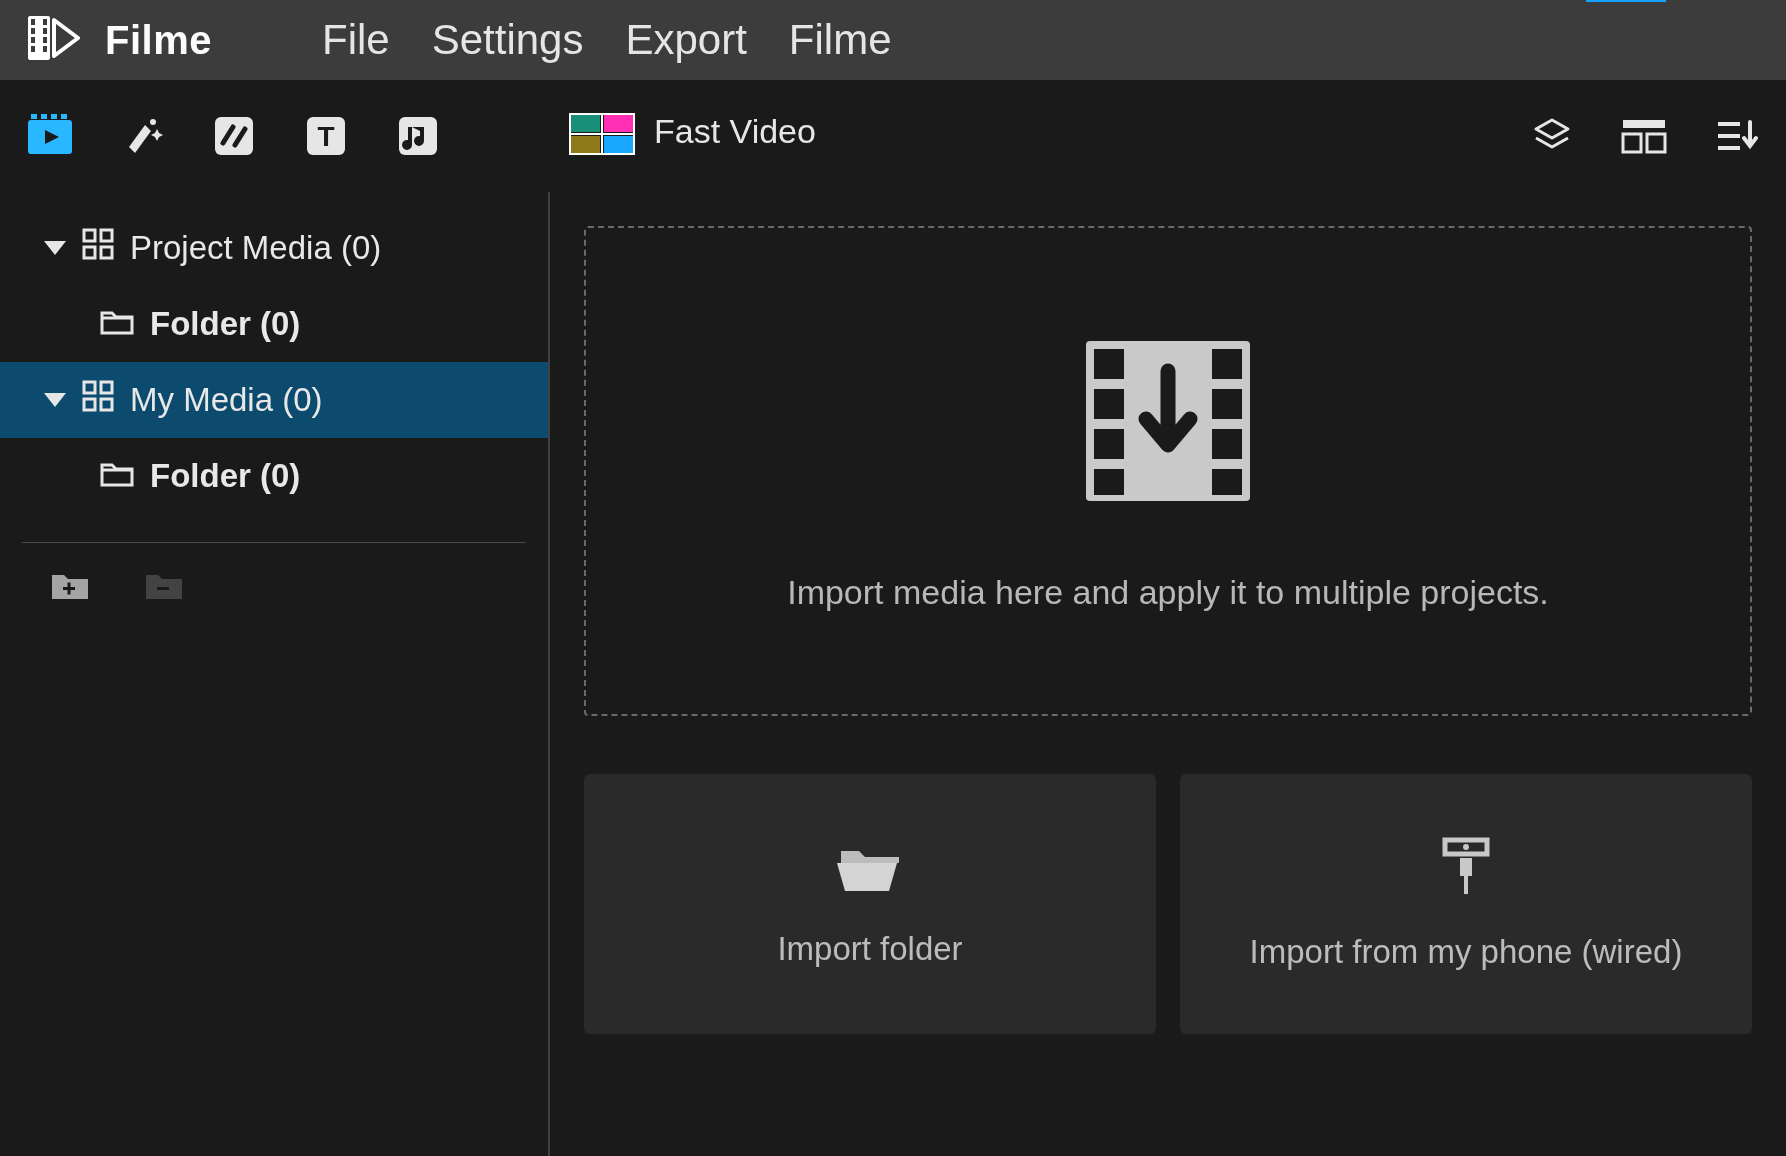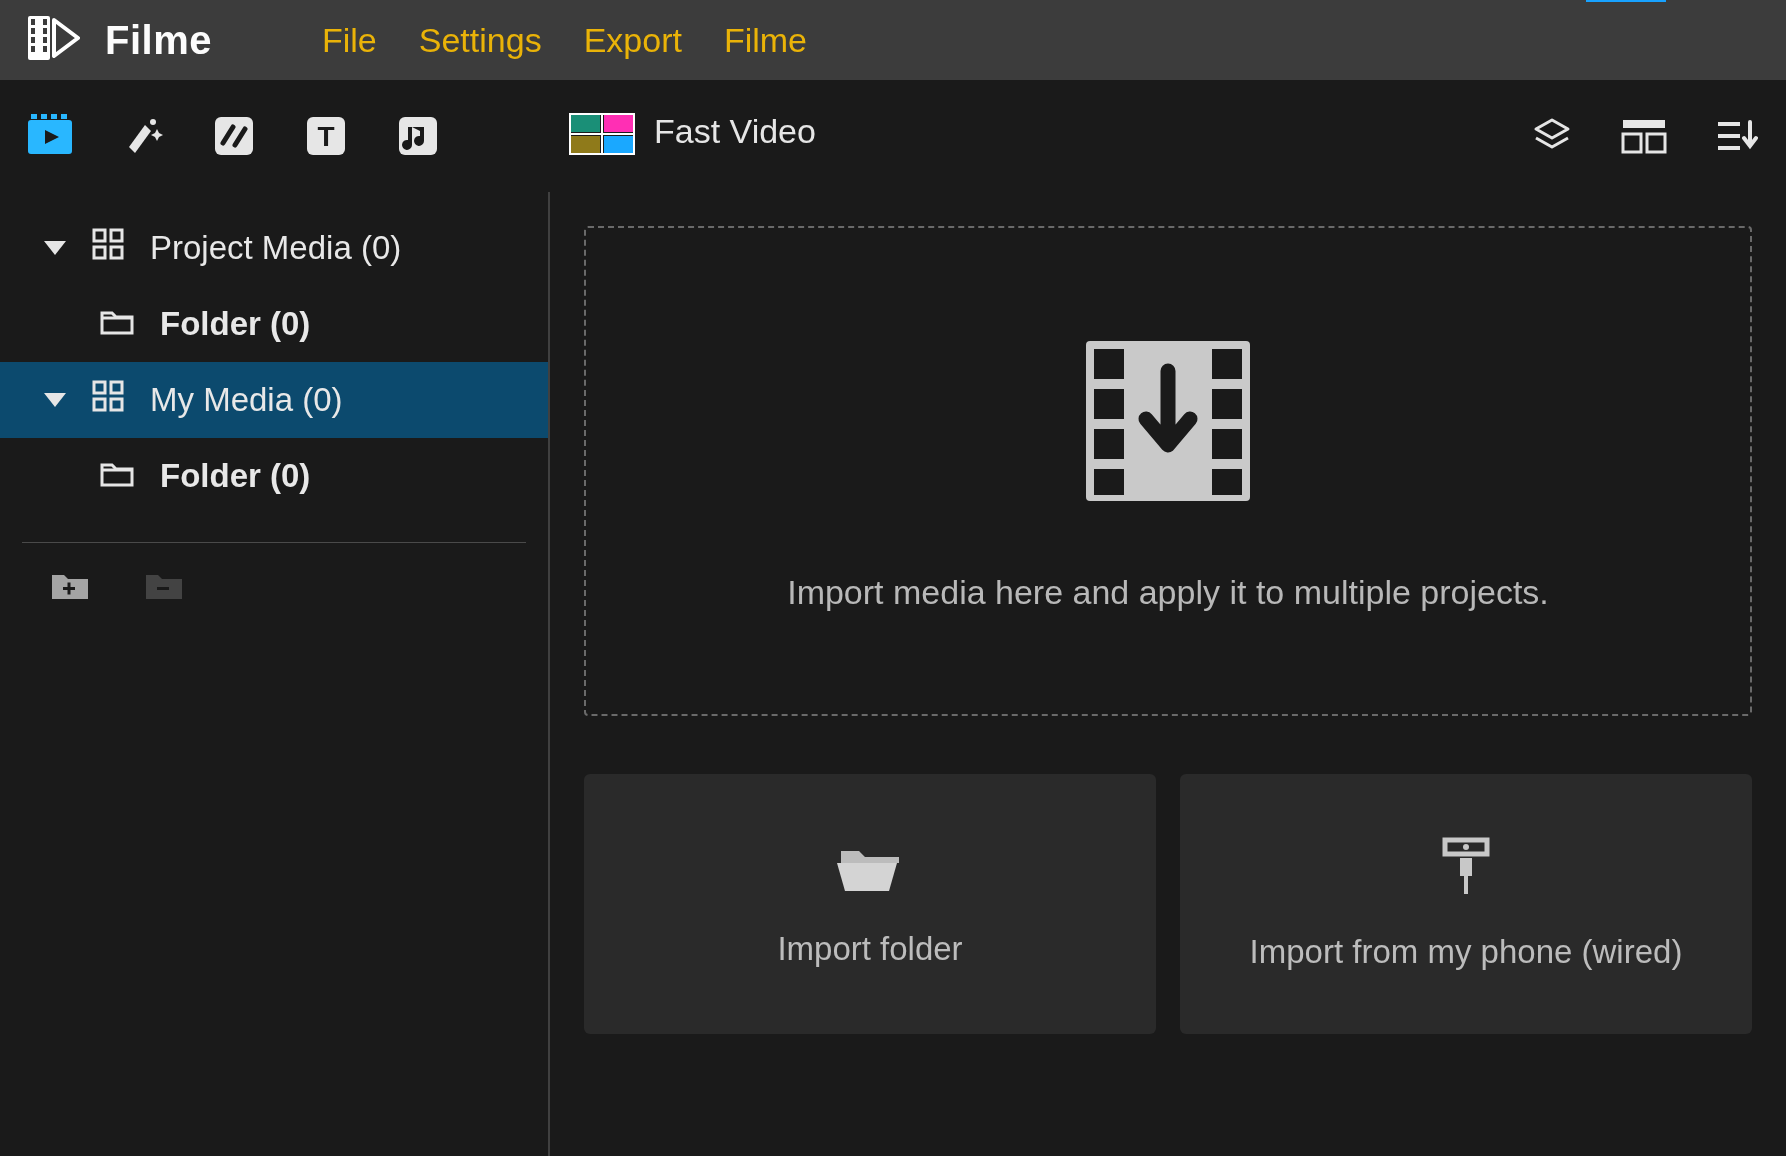--- a/index.html
+++ b/index.html
@@ -31,22 +31,22 @@
     font-size: 40px;
     font-weight: 600;
     color: #fcfcfc;
     letter-spacing: 0.5px;
   }
   .menu {
     display: flex;
     gap: 42px;
   }
   .menu-item {
-    font-size: 34px;
-    color: #eab308;
+    font-size: 42px;
+    color: #e5e5e5;
   }
   .blue-stripe {
     position: absolute;
     top: -4px;
     right: 120px;
     width: 80px;
     height: 6px;
     background: #18a2ff;
   }
   .toolbar {
@@ -80,21 +80,21 @@
     border-right: 2px solid #404040;
     padding-top: 18px;
   }
   .tree-row {
     display: flex;
     align-items: center;
     height: 76px;
     font-size: 33px;
     color: #e8e8e8;
     padding-left: 44px;
-    gap: 26px;
+    gap: 16px;
     white-space: nowrap;
   }
   .tree-row.child { padding-left: 100px; font-weight: bold; }
   .tree-row.selected { background: #0c4a6e; }
   .caret {
     width: 0; height: 0;
     border-left: 11px solid transparent;
     border-right: 11px solid transparent;
     border-top: 14px solid #e6e6e6;
   }

